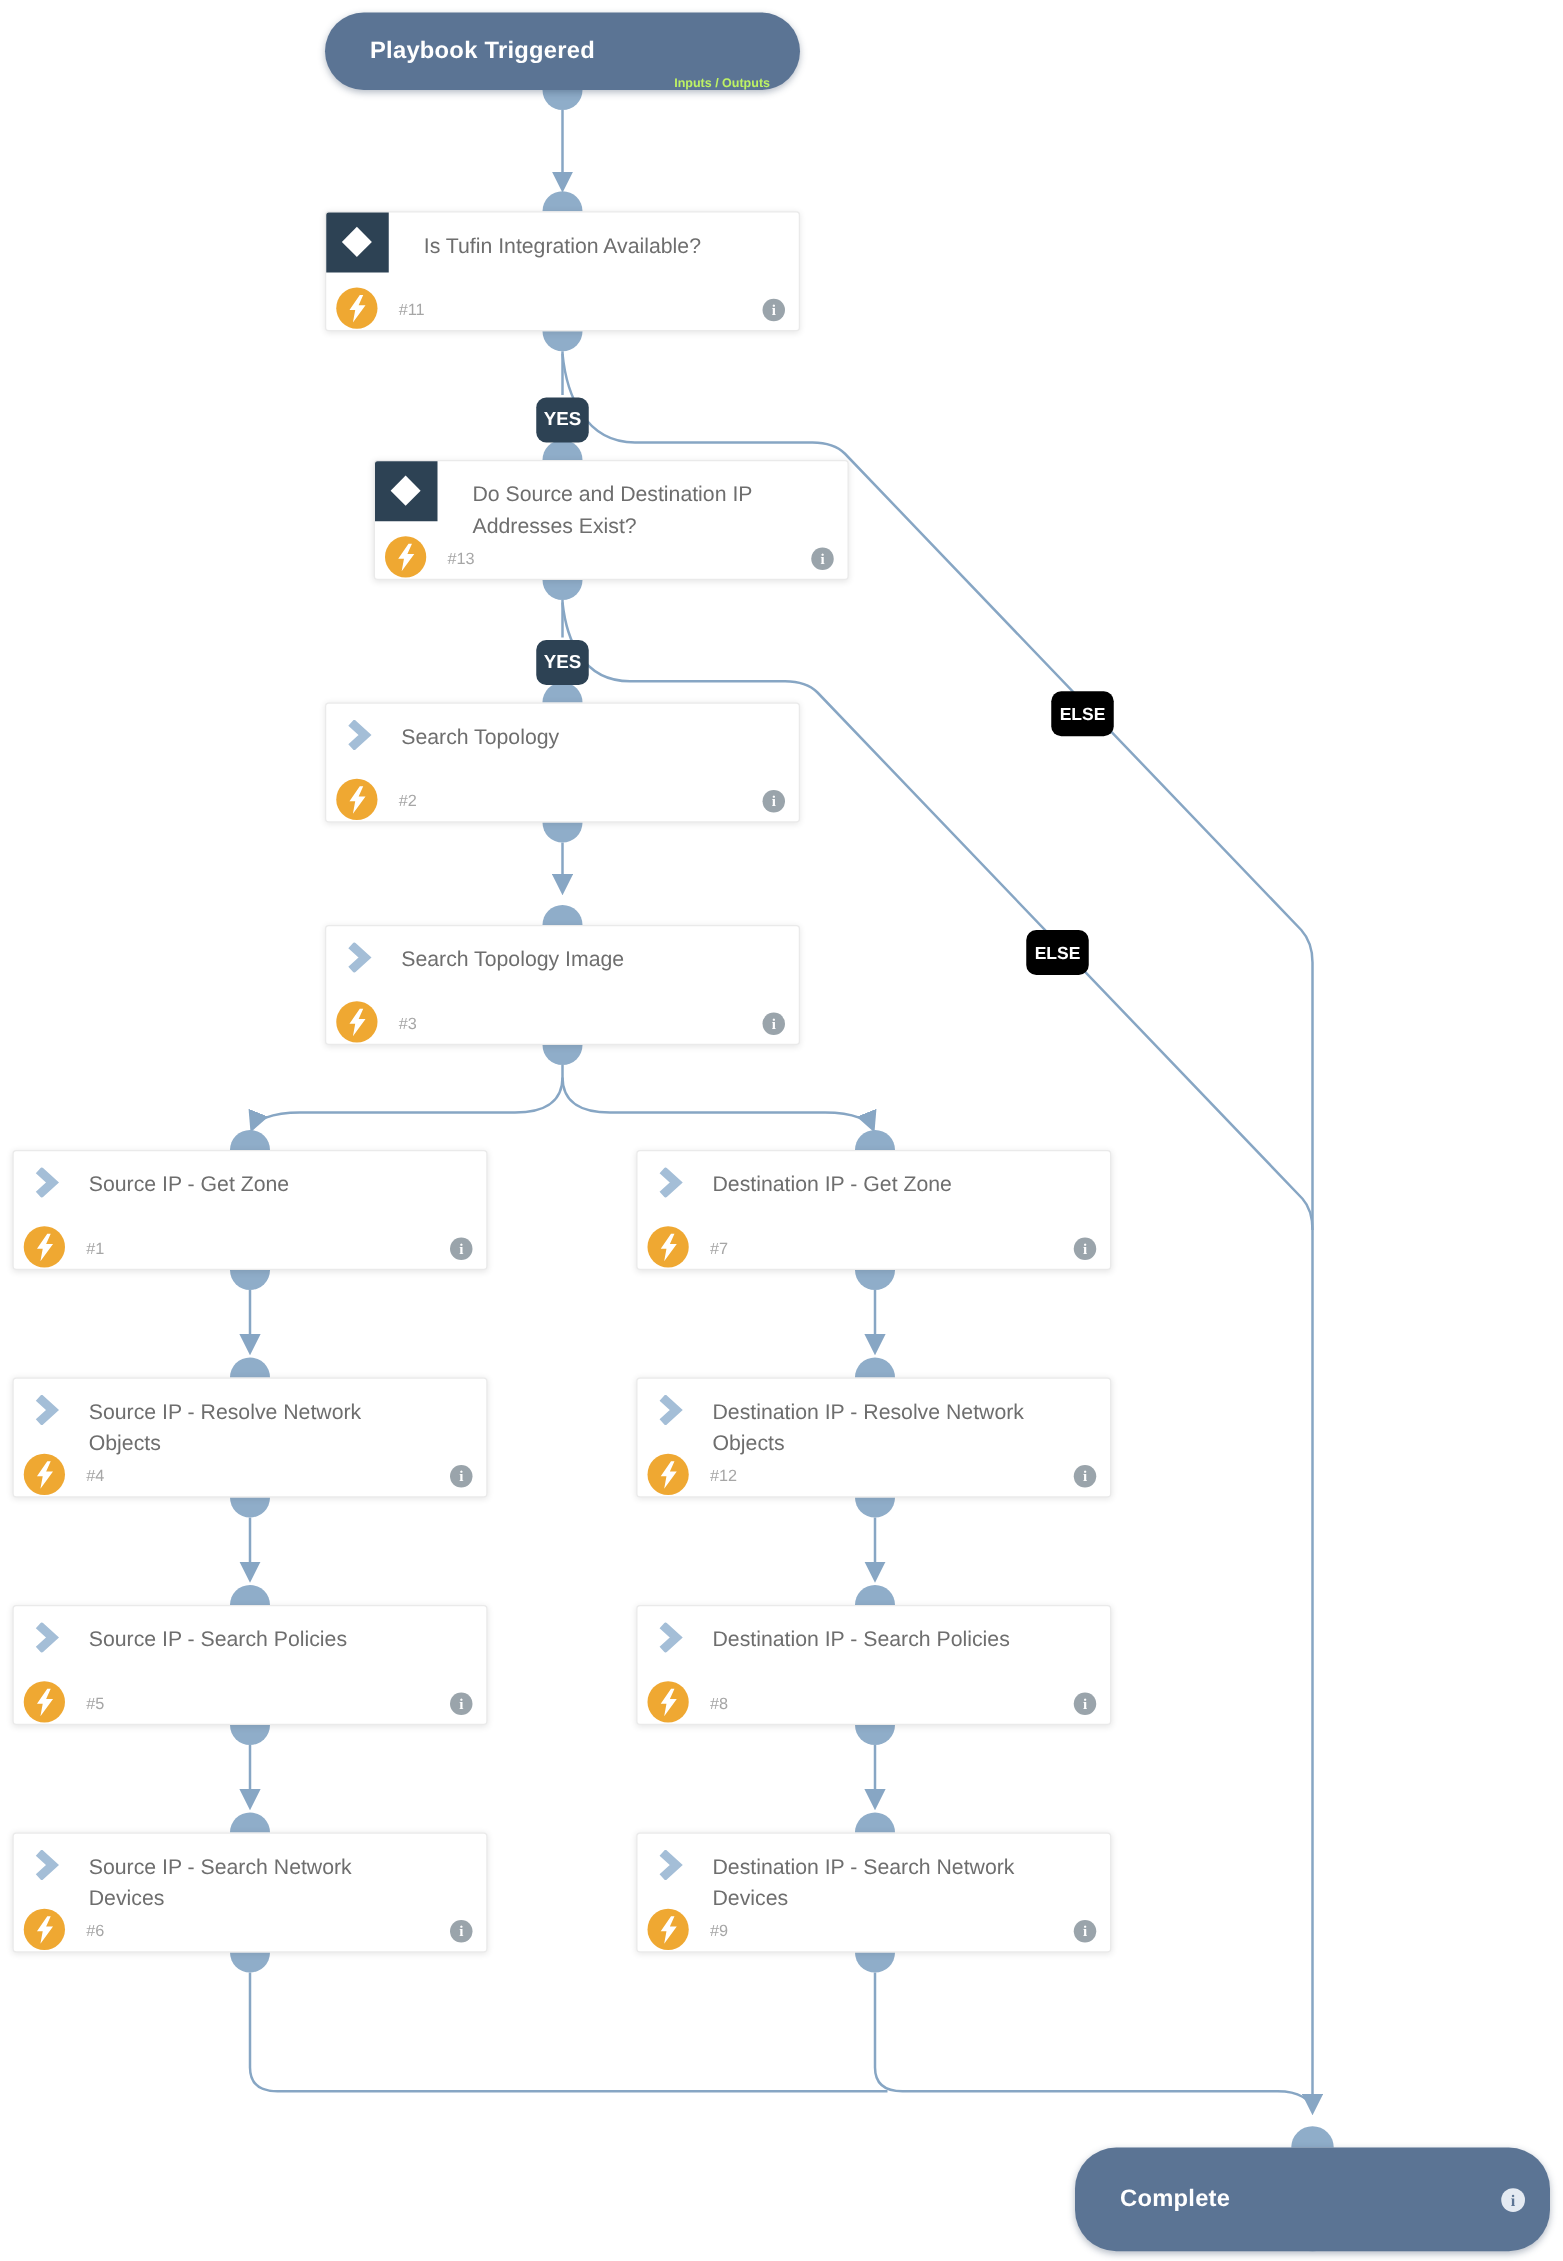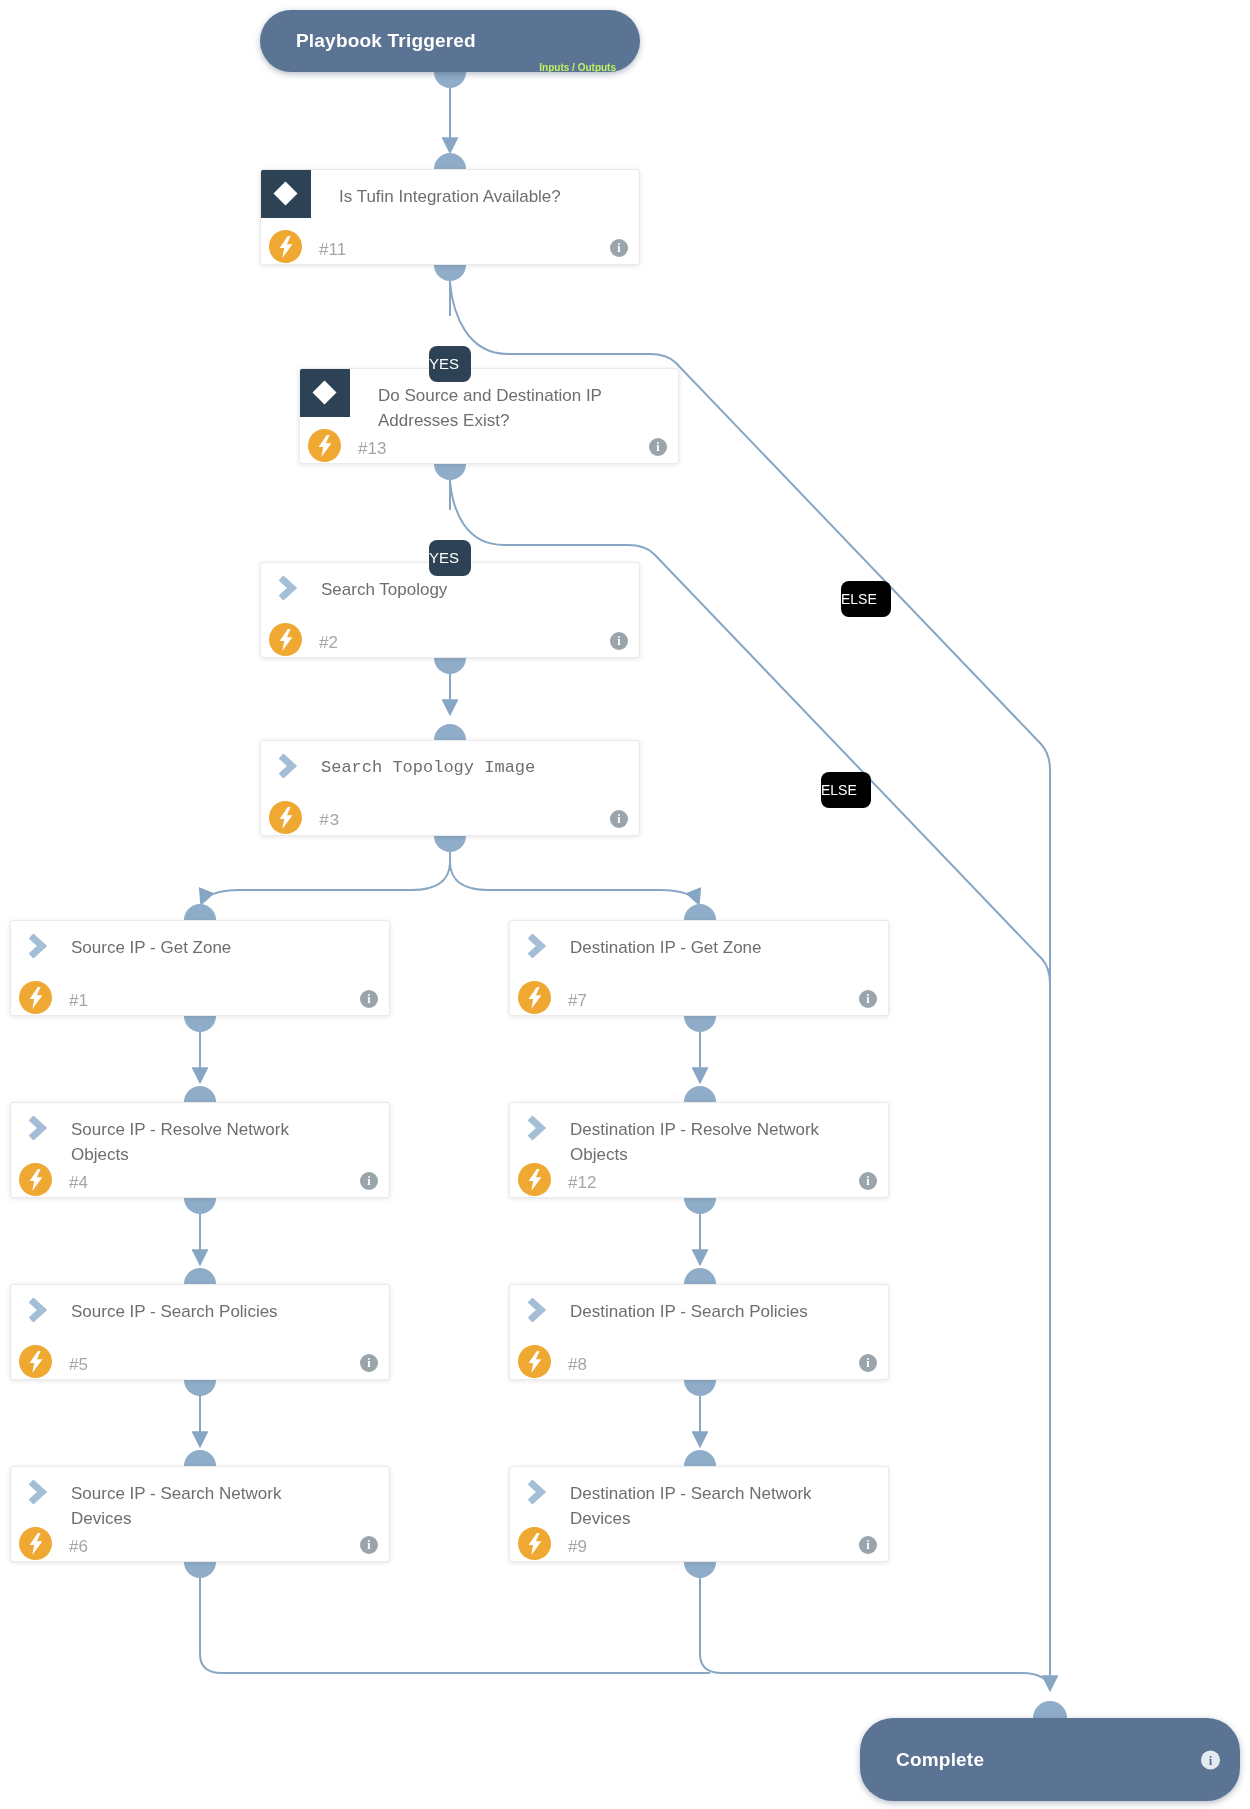--- a/index.html
+++ b/index.html
@@ -47,32 +47,32 @@
   .title{
     position:absolute;left:78px;top:14px;width:258px;
     font-size:17px;line-height:25px;color:#6e6e6e;
   }
   .node.task .title{left:60px;}
   .bolt{
     position:absolute;left:8px;top:60px;width:33px;height:33px;border-radius:50%;
     background:#efa832;
   }
   .bolt svg{position:absolute;left:6px;top:4px;}
-  .idl{position:absolute;left:58px;top:70px;font-size:17px;color:#a6a6a6;}
+  .idl{position:absolute;left:58px;top:70px;font-size:13px;color:#a6a6a6;}
   .info{
     position:absolute;right:11px;top:69px;width:18px;height:18px;border-radius:50%;
     background:#9aa4ab;color:#ffffff;font-size:12px;font-weight:bold;text-align:center;
     line-height:18px;font-family:"Liberation Serif",serif;cursor:pointer;
   }
   .info::after{content:"i";}
 
   
   .edge-badge{
-    position:absolute;z-index:4;color:#ffffff;font-weight:400;text-align:left;
-    border-radius:8px;box-sizing:border-box;margin-top:28px;
+    position:absolute;z-index:4;color:#ffffff;font-weight:700;text-align:center;
+    border-radius:8px;box-sizing:border-box;
   }
   .badge-yes{background:#2d4254;width:42px;height:36px;font-size:15px;line-height:36px;}
   .badge-else{background:#000000;width:50px;height:36px;font-size:14px;line-height:36px;}
   #yes-1{left:429px;top:318px;}
   #yes-2{left:429px;top:512px;}
   #else-1{left:841px;top:553px;}
   #else-2{left:821px;top:744px;}
 </style>
 </head>
 <body>
@@ -194,21 +194,21 @@
     </span>
     <div class="title">Search Topology</div>
     <div class="bolt">
       <svg width="22" height="26" viewBox="0 0 24 26">
         <polygon points="14,1 5,14 10,14 8,25 19,10 13,10 17,1" fill="#ffffff"></polygon>
       </svg>
     </div>
     <div class="idl">#2</div>
     <div class="info"></div>
   </div>
-    <div class="node task" style="left: 260px; top: 740px; font-family: Liberation Mono, monospace;">
+    <div class="node task" style="left: 260px; top: 740px;">
 
     <span class="chev">
       <svg width="22" height="24" viewBox="0 0 22 24">
         <path d="M4,2 L15,12 L4,22" stroke="#a4bed7" stroke-width="7" fill="none" stroke-linecap="butt" stroke-linejoin="miter"></path>
       </svg>
     </span>
     <div class="title">Search Topology Image</div>
     <div class="bolt">
       <svg width="22" height="26" viewBox="0 0 24 26">
         <polygon points="14,1 5,14 10,14 8,25 19,10 13,10 17,1" fill="#ffffff"></polygon>

